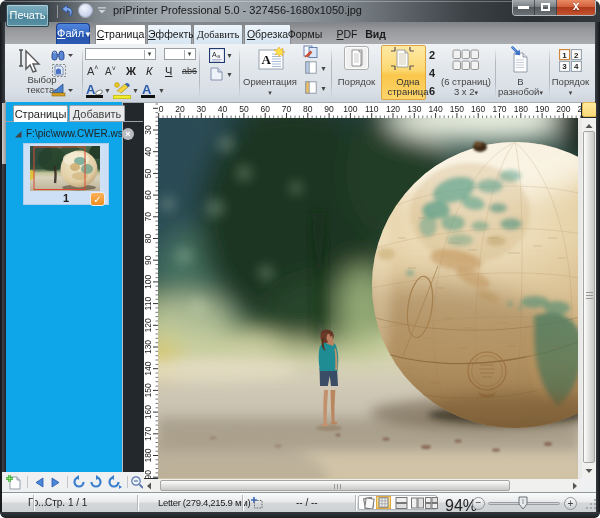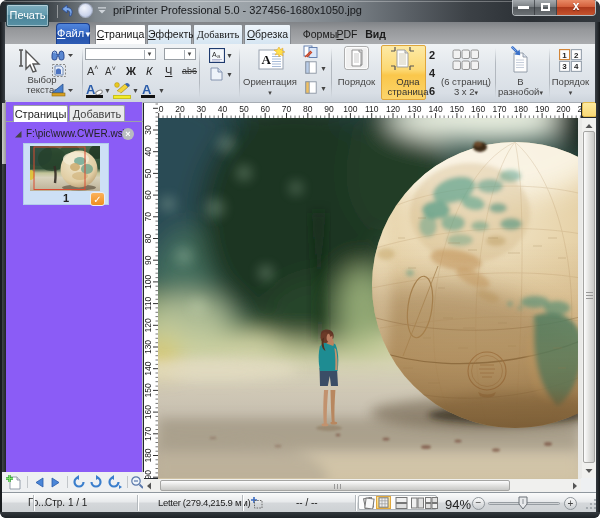--- a/index.html
+++ b/index.html
@@ -28,21 +28,21 @@
 .tab.lite{background:linear-gradient(180deg,#eef5fb 0%,#d5e5f2 100%);}
 .tab.plain{background:transparent;border-color:transparent;}
 #printersel{left:390px;top:-1px;width:204px;height:19px;background:linear-gradient(180deg,#f4f5f6 0%,#d7dadd 55%,#c5c9cc 100%);border:1px solid #8f959a;border-radius:2px;font-size:11px;color:#222;}
 
 #ribbon{position:absolute;left:0;top:44px;width:600px;height:59px;background:linear-gradient(180deg,#f0f3f5 0%,#e2e7ec 40%,#d8dee5 85%,#cdd4dc 100%);border-bottom:1px solid #a7adb4;}
 .rsep{top:4px;width:1px;height:50px;background:linear-gradient(180deg,rgba(170,176,183,0),#b2b8bf 30%,#b2b8bf 70%,rgba(170,176,183,0));}
 .rlabel{font-size:9.5px;color:#444;text-align:center;white-space:nowrap;line-height:10px;}
 #btn-odna{left:381px;top:1px;width:45px;height:55px;background:linear-gradient(180deg,#fdeaa6 0%,#fcd873 45%,#fac74b 55%,#fbd46b 100%);border:1px solid #dfa63b;border-radius:2px;}
 .combo{background:#fff;border:1px solid #989ea4;height:15px;}
 
-#lpanel{position:absolute;left:5px;top:102px;width:138px;height:372px;background:#8b5cf6;border-right:1px solid #b9bdc1;font-size:11px;}
+#lpanel{position:absolute;left:5px;top:102px;width:118px;height:372px;background:#0ea5e9;border-right:1px solid #b9bdc1;font-size:11px;}
 #lscroll-light{left:1px;top:100px;width:5px;height:64px;background:linear-gradient(90deg,#d8d8d8,#9a9a9a);}
 #lscroll-dark{left:1px;top:164px;width:5px;height:310px;background:linear-gradient(90deg,#4a4e52,#212428);}
 .ptab{top:3px;height:17px;font-size:11px;text-align:center;border:1px solid #9ba1a6;border-bottom:none;border-radius:2px 2px 0 0;line-height:16px;}
 #ptab1{left:8px;width:55px;background:#fff;color:#222;z-index:2;}
 #ptab2{left:64px;width:56px;background:#e9eaeb;color:#444;}
 #ptabline{left:0;top:19px;width:138px;height:1px;background:#9ba1a6;}
 #treerow{left:9px;top:26px;width:110px;height:13px;color:#222;font-size:10px;white-space:nowrap;overflow:hidden;}
 #thumbsel{left:18px;top:41px;width:86px;height:62px;background:#cde0f6;border:1px solid #b2cdea;}
 #thumb-num{left:31px;top:90px;width:60px;text-align:center;font-size:11px;font-weight:bold;color:#222;}
 #thumb-check{left:85px;top:90px;width:15px;height:14px;background:linear-gradient(180deg,#fbb25c,#ef8e1f);border:1px solid #eee;border-radius:3px;color:#fff;font-size:10px;text-align:center;line-height:13px;}
@@ -87,21 +87,21 @@
       <div class="wb" id="wb-close" style="font-size:12px;text-align:center;color:#fff;font-weight:bold;line-height:13px;text-shadow:0 1px 1px rgba(0,0,0,.4);">x</div>
     </div>
   </div>
   <div id="btn-print" class="abs">Печать</div>
   <div id="tabrow">
     <div id="filebtn" class="abs"><u>Ф</u>айл<span style="font-size:8px;">▼</span></div>
     <div class="tab active abs" style="left:95px;width:51px;"><u>С</u>траница</div>
     <div class="tab lite abs" style="left:147px;width:45px;"><u>Э</u>ффекты</div>
     <div class="tab lite abs" style="left:193px;width:50px;font-family:Liberation Serif, serif;">Добавить</div>
     <div class="tab lite abs" style="left:244px;width:47px;"><u>О</u>брезка</div>
-    <div class="tab plain abs" style="left:300px;width:40px;">Формы</div>
+    <div class="tab plain abs" style="left:285px;width:40px;">Формы</div>
     <div class="tab plain abs" style="left:333px;width:28px;"><u>P</u>DF</div>
     <div class="tab plain abs" style="left:362px;width:27px;font-weight:bold;">Вид</div>
   </div>
   <div id="ribbon">
 
     <div class="abs" style="left:8px;top:2px;width:44px;height:54px;">
       <svg class="abs" style="left:8px;top:2px;" width="28" height="26" viewBox="0 0 28 26">
         <path d="M3 2 h4 M5 2 v16 M3 18 h4" stroke="#555" stroke-width="1.6" fill="none"></path>
         <path d="M10 3 L23 16 L17 16 L20 23 L17 24 L14 17 L10 21 Z" fill="#fff" stroke="#555" stroke-width="1.4"></path>
       </svg>
@@ -781,21 +781,21 @@
     <div class="abs" style="left:45px;top:4px;text-align:center;">Стр. 1 / 1</div>
     <div class="ssep abs" style="left:137px;"></div>
     <div class="abs" style="left:158px;top:4px;font-size:9.5px;letter-spacing:-0.3px;">Letter (279.4,215.9 мм)</div>
     <div class="ssep abs" style="left:242px;"></div>
     <svg class="abs" style="left:250px;top:3px;" width="13" height="13" viewBox="0 0 13 13">
       <path d="M4 1 v6 M1 4 h6" stroke="#3a6ac0" stroke-width="1.6"></path>
       <rect x="4.5" y="4.5" width="7.5" height="7.5" fill="none" stroke="#666" stroke-dasharray="1.5 1.2"></rect>
     </svg>
     <div class="abs" style="left:296px;top:4px;">-- / --</div>
     <div class="ssep abs" style="left:355px;"></div>
-    <div class="abs" style="left:445px;top:4px;font-size:13px;">94%</div>
+    <div class="abs" style="left:445px;top:4px;font-size:16px;">94%</div>
     <div class="abs" style="left:472px;top:4px;width:13px;height:13px;border-radius:50%;background:linear-gradient(180deg,#fbfbfb,#c9cdd0);border:1px solid #8f959a;color:#444;font-size:10px;line-height:10px;text-align:center;">−</div>
     <div class="abs" style="left:488px;top:9px;width:72px;height:3px;background:linear-gradient(180deg,#b8bcc0,#e8eaec);border:1px solid #979da2;border-radius:2px;"></div>
     <svg class="abs" style="left:518px;top:3px;" width="10" height="14" viewBox="0 0 10 14">
       <path d="M1 1 H9 V8 L5 13 L1 8 Z" fill="#e8eaec" stroke="#6a7076" stroke-width="1"></path>
       <path d="M5 3 v5" stroke="#8a9096" stroke-width="1"></path>
     </svg>
     <div class="abs" style="left:564px;top:4px;width:13px;height:13px;border-radius:50%;background:linear-gradient(180deg,#fbfbfb,#c9cdd0);border:1px solid #8f959a;color:#444;font-size:10px;line-height:11px;text-align:center;">+</div>
     <svg class="abs" style="left:585px;top:5px;" width="12" height="12" viewBox="0 0 12 12">
       <g fill="#9aa0a6">
           <circle cx="10" cy="2" r="1.1"></circle>

